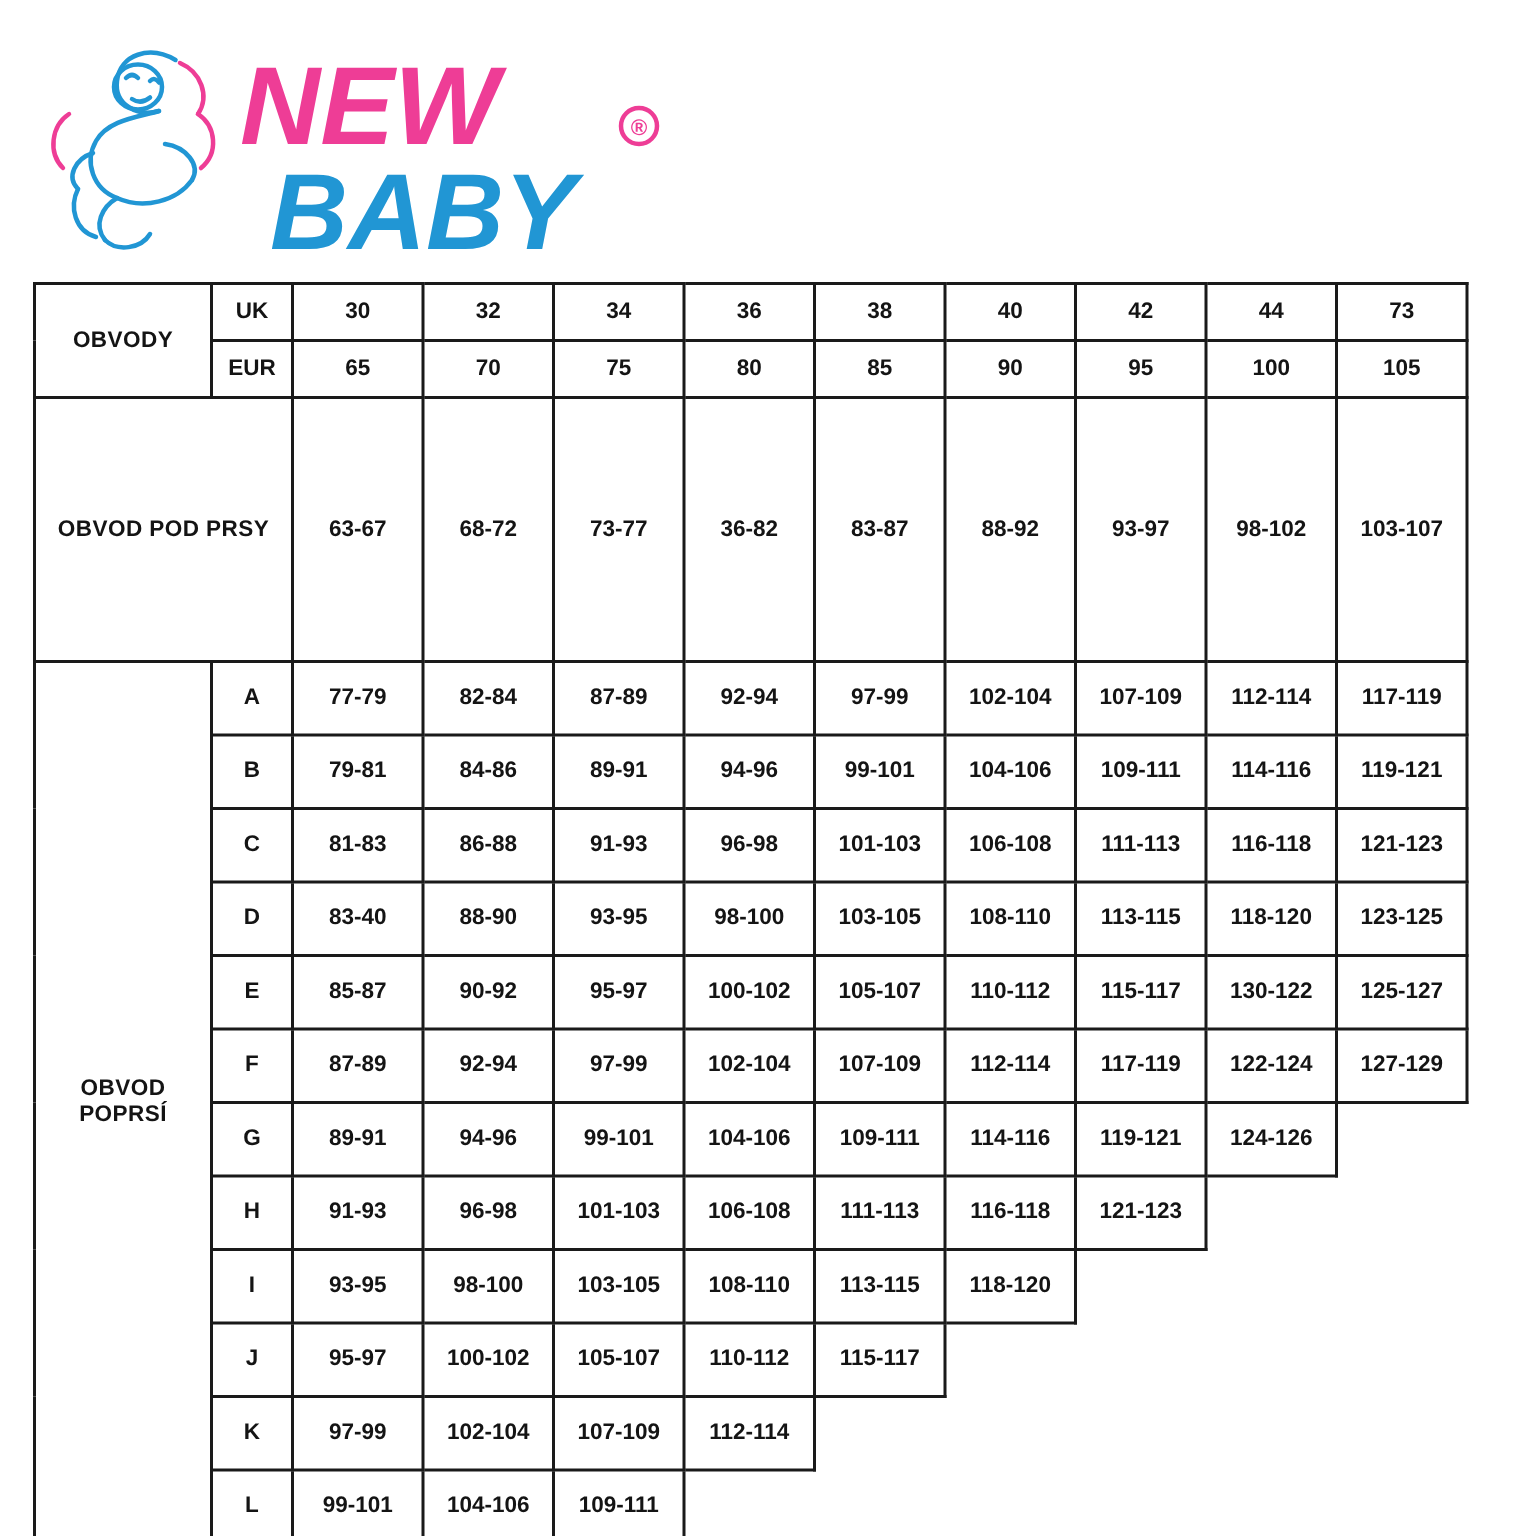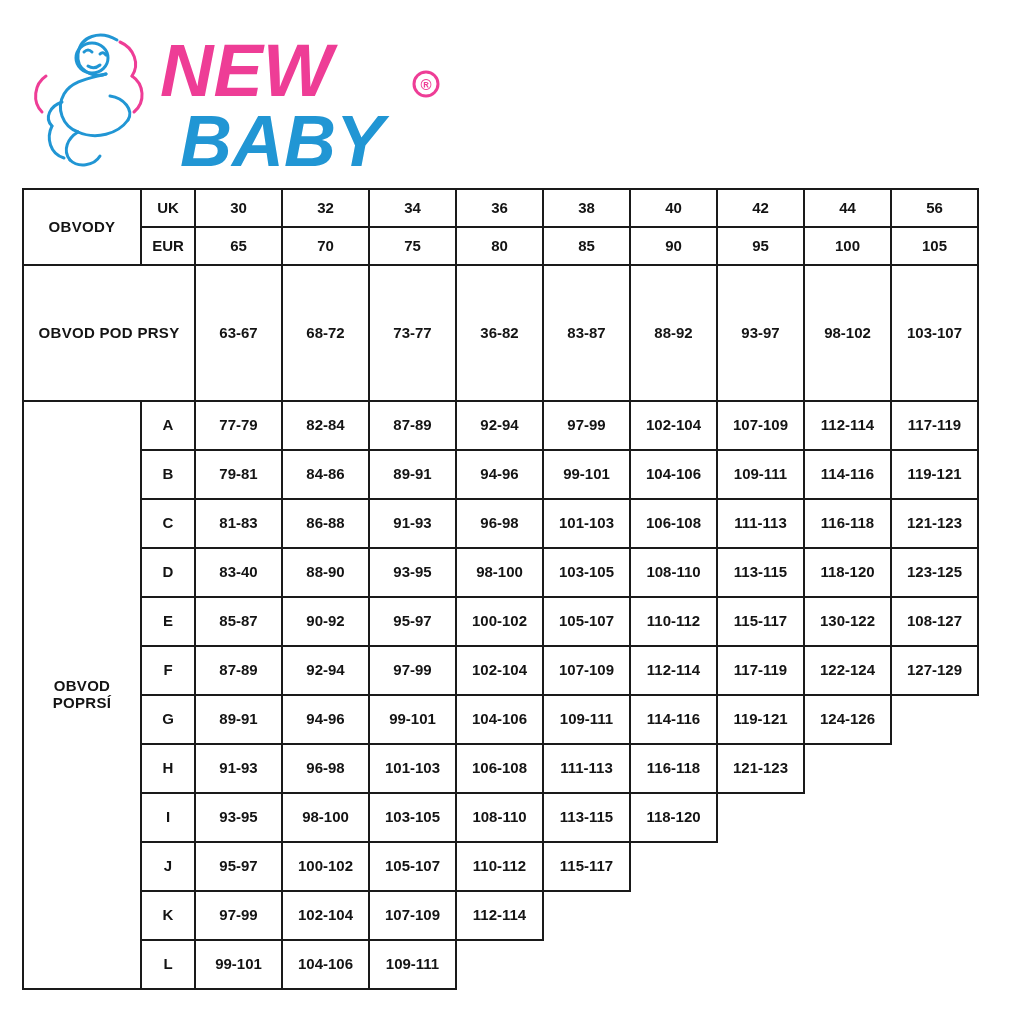--- a/index.html
+++ b/index.html
@@ -50,21 +50,21 @@
   .c-label { width: 118px; }
   .c-sys   { width: 50px; }
   .c-data  { width: 87px; }
 
   
   .fill-lt  { background: #fbd7e8; }   
   .fill-md  { background: #f9c7e0; }   
   .fill-dk  { background: #fbbfdd; }
 
   .row-h { height: 38px; }
-  .row-band { height: 136px; border-radius: 20px; }
+  .row-band { height: 176px; border-radius: 20px; }
   .row-cup { height: 49px; }
 
   .lbl-big {
     font-size: 16px;
     letter-spacing: .3px;
   }
   .cell-empty {
     border: none !important;
     background: transparent !important;
   }
@@ -127,21 +127,21 @@
       <td class="fill-lt lbl-big" rowspan="2">OBVODY</td>
       <td class="fill-lt">UK</td>
       <td class="fill-lt">30</td>
       <td class="fill-lt">32</td>
       <td class="fill-lt">34</td>
       <td class="fill-lt">36</td>
       <td class="fill-lt">38</td>
       <td class="fill-lt">40</td>
       <td class="fill-lt">42</td>
       <td class="fill-lt">44</td>
-      <td class="fill-lt">56</td>
+      <td class="fill-lt">73</td>
     </tr>
 
     <tr class="row-h">
       <td class="fill-dk">EUR</td>
       <td class="fill-dk">65</td>
       <td class="fill-dk">70</td>
       <td class="fill-dk">75</td>
       <td class="fill-dk">80</td>
       <td class="fill-dk">85</td>
       <td class="fill-dk">90</td>
@@ -215,21 +215,21 @@
     <tr class="row-cup">
       <td class="cup-letter">E</td>
       <td>85-87</td>
       <td>90-92</td>
       <td>95-97</td>
       <td>100-102</td>
       <td>105-107</td>
       <td>110-112</td>
       <td>115-117</td>
       <td>130-122</td>
-      <td>108-127</td>
+      <td>125-127</td>
     </tr>
     <tr class="row-cup">
       <td class="cup-letter">F</td>
       <td>87-89</td>
       <td>92-94</td>
       <td>97-99</td>
       <td>102-104</td>
       <td>107-109</td>
       <td>112-114</td>
       <td>117-119</td>

